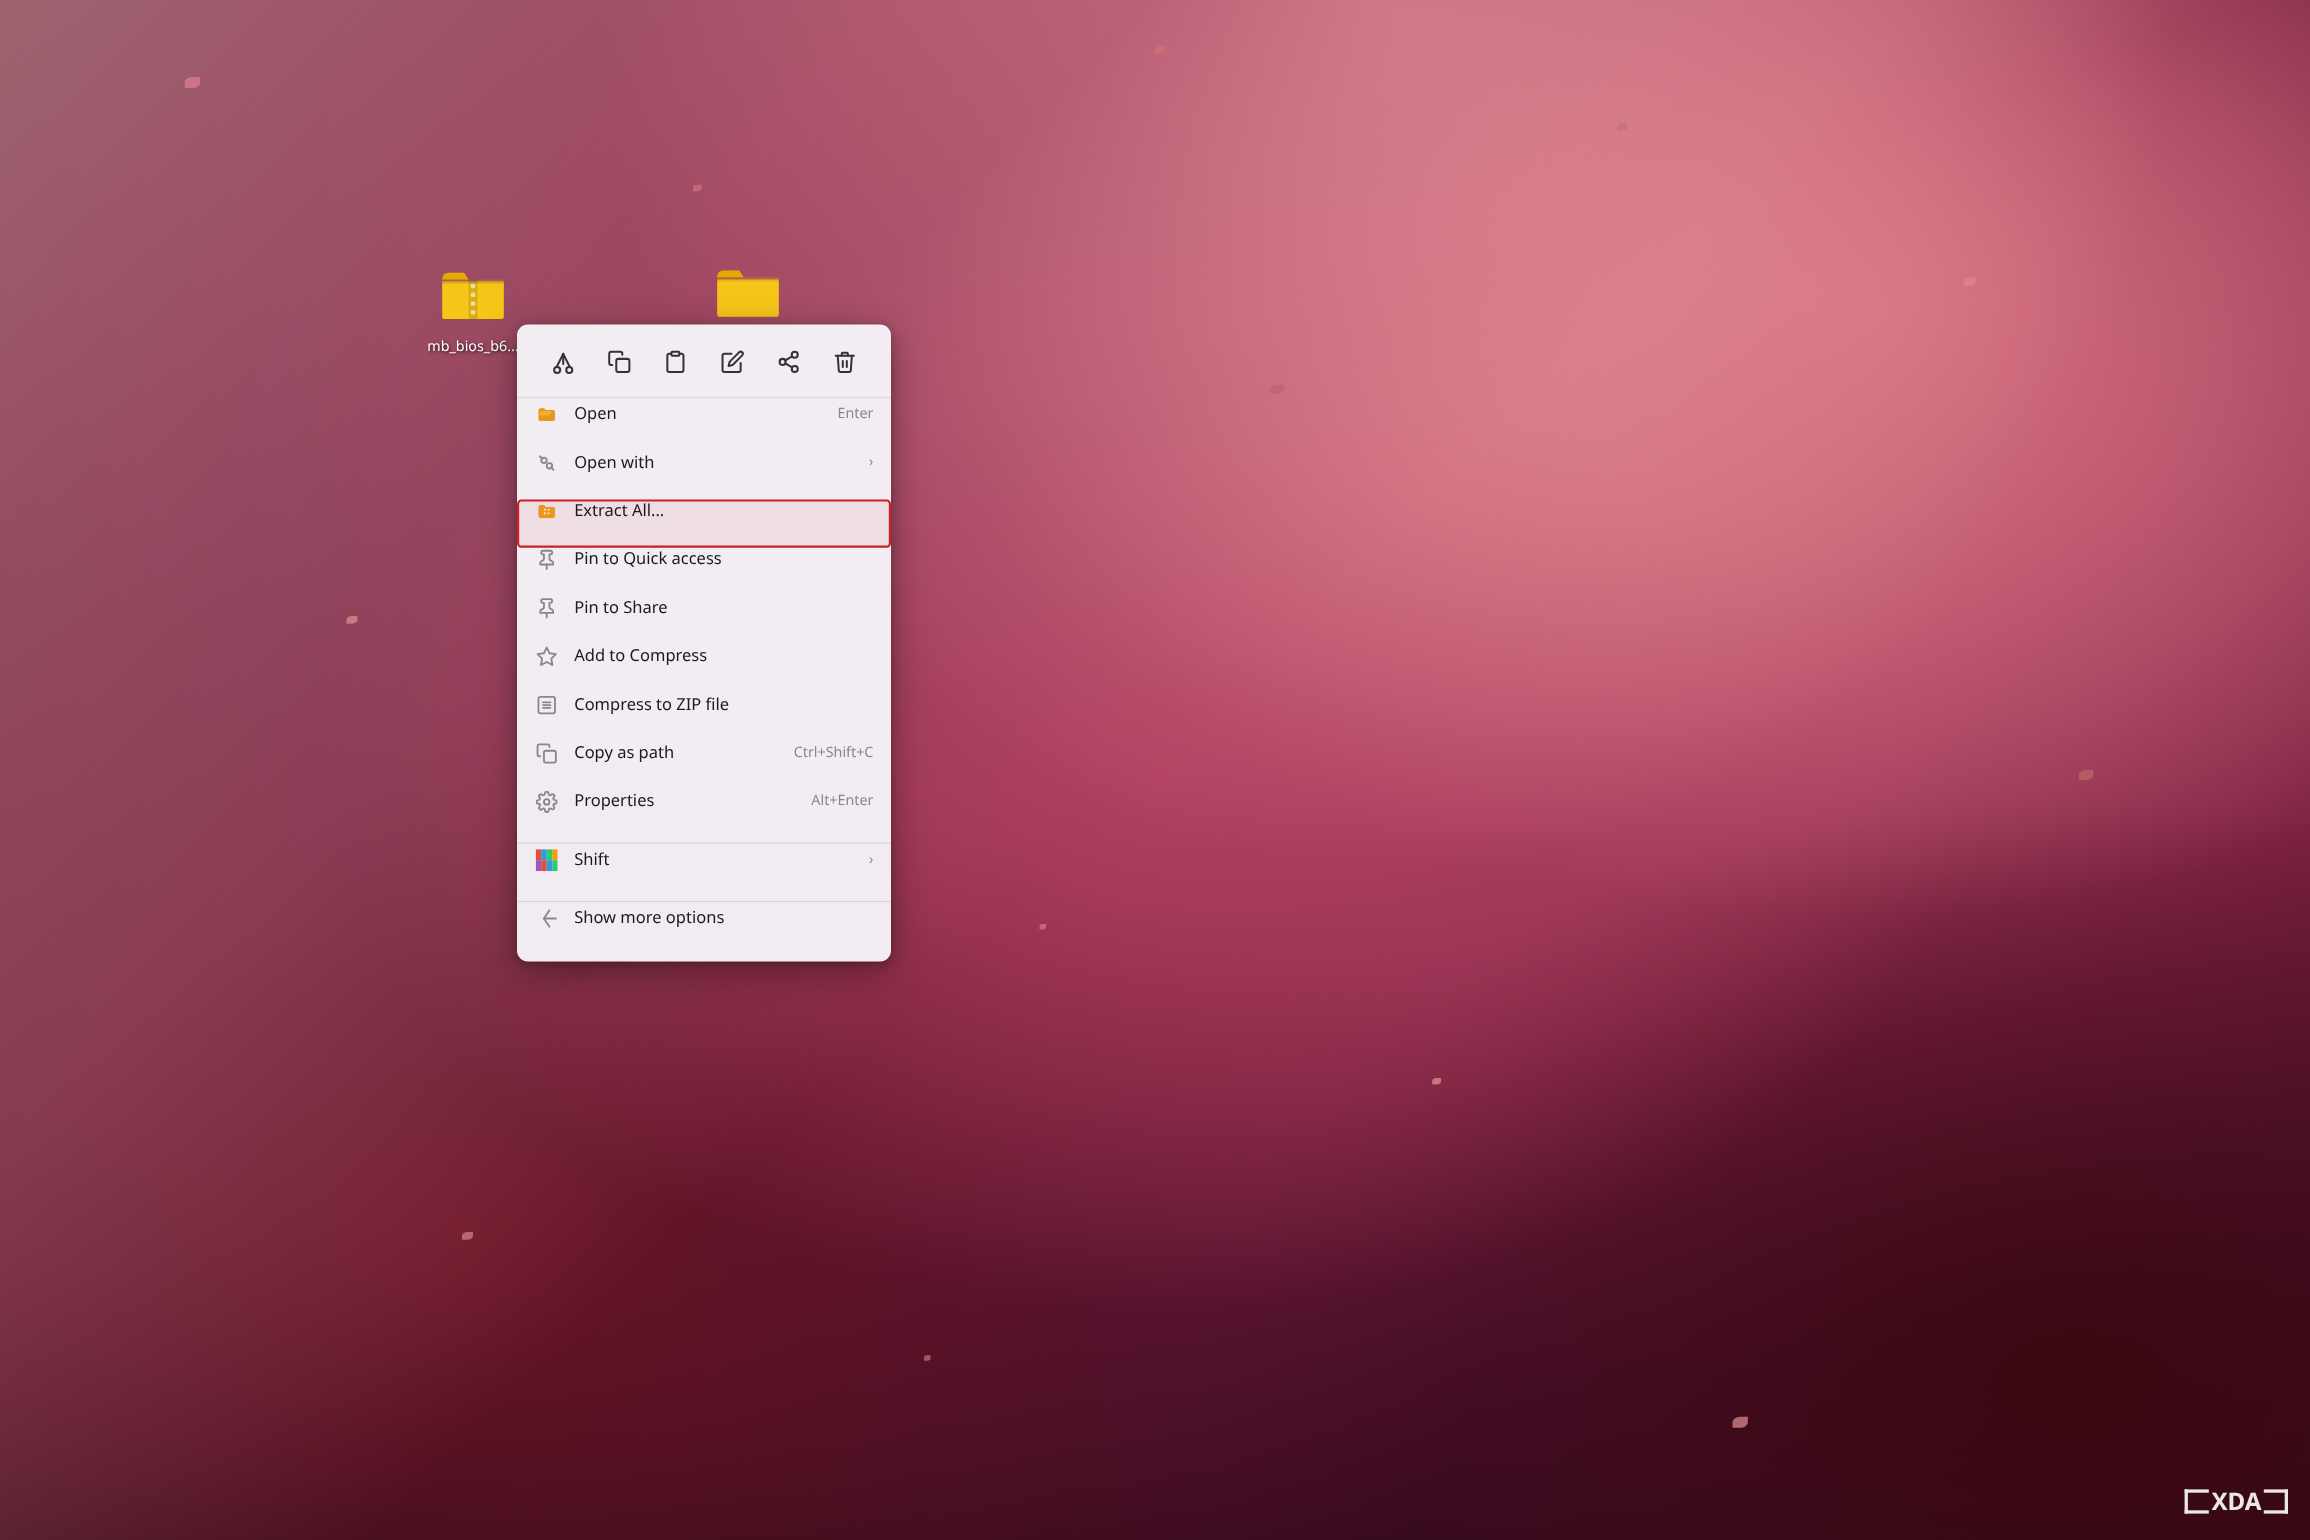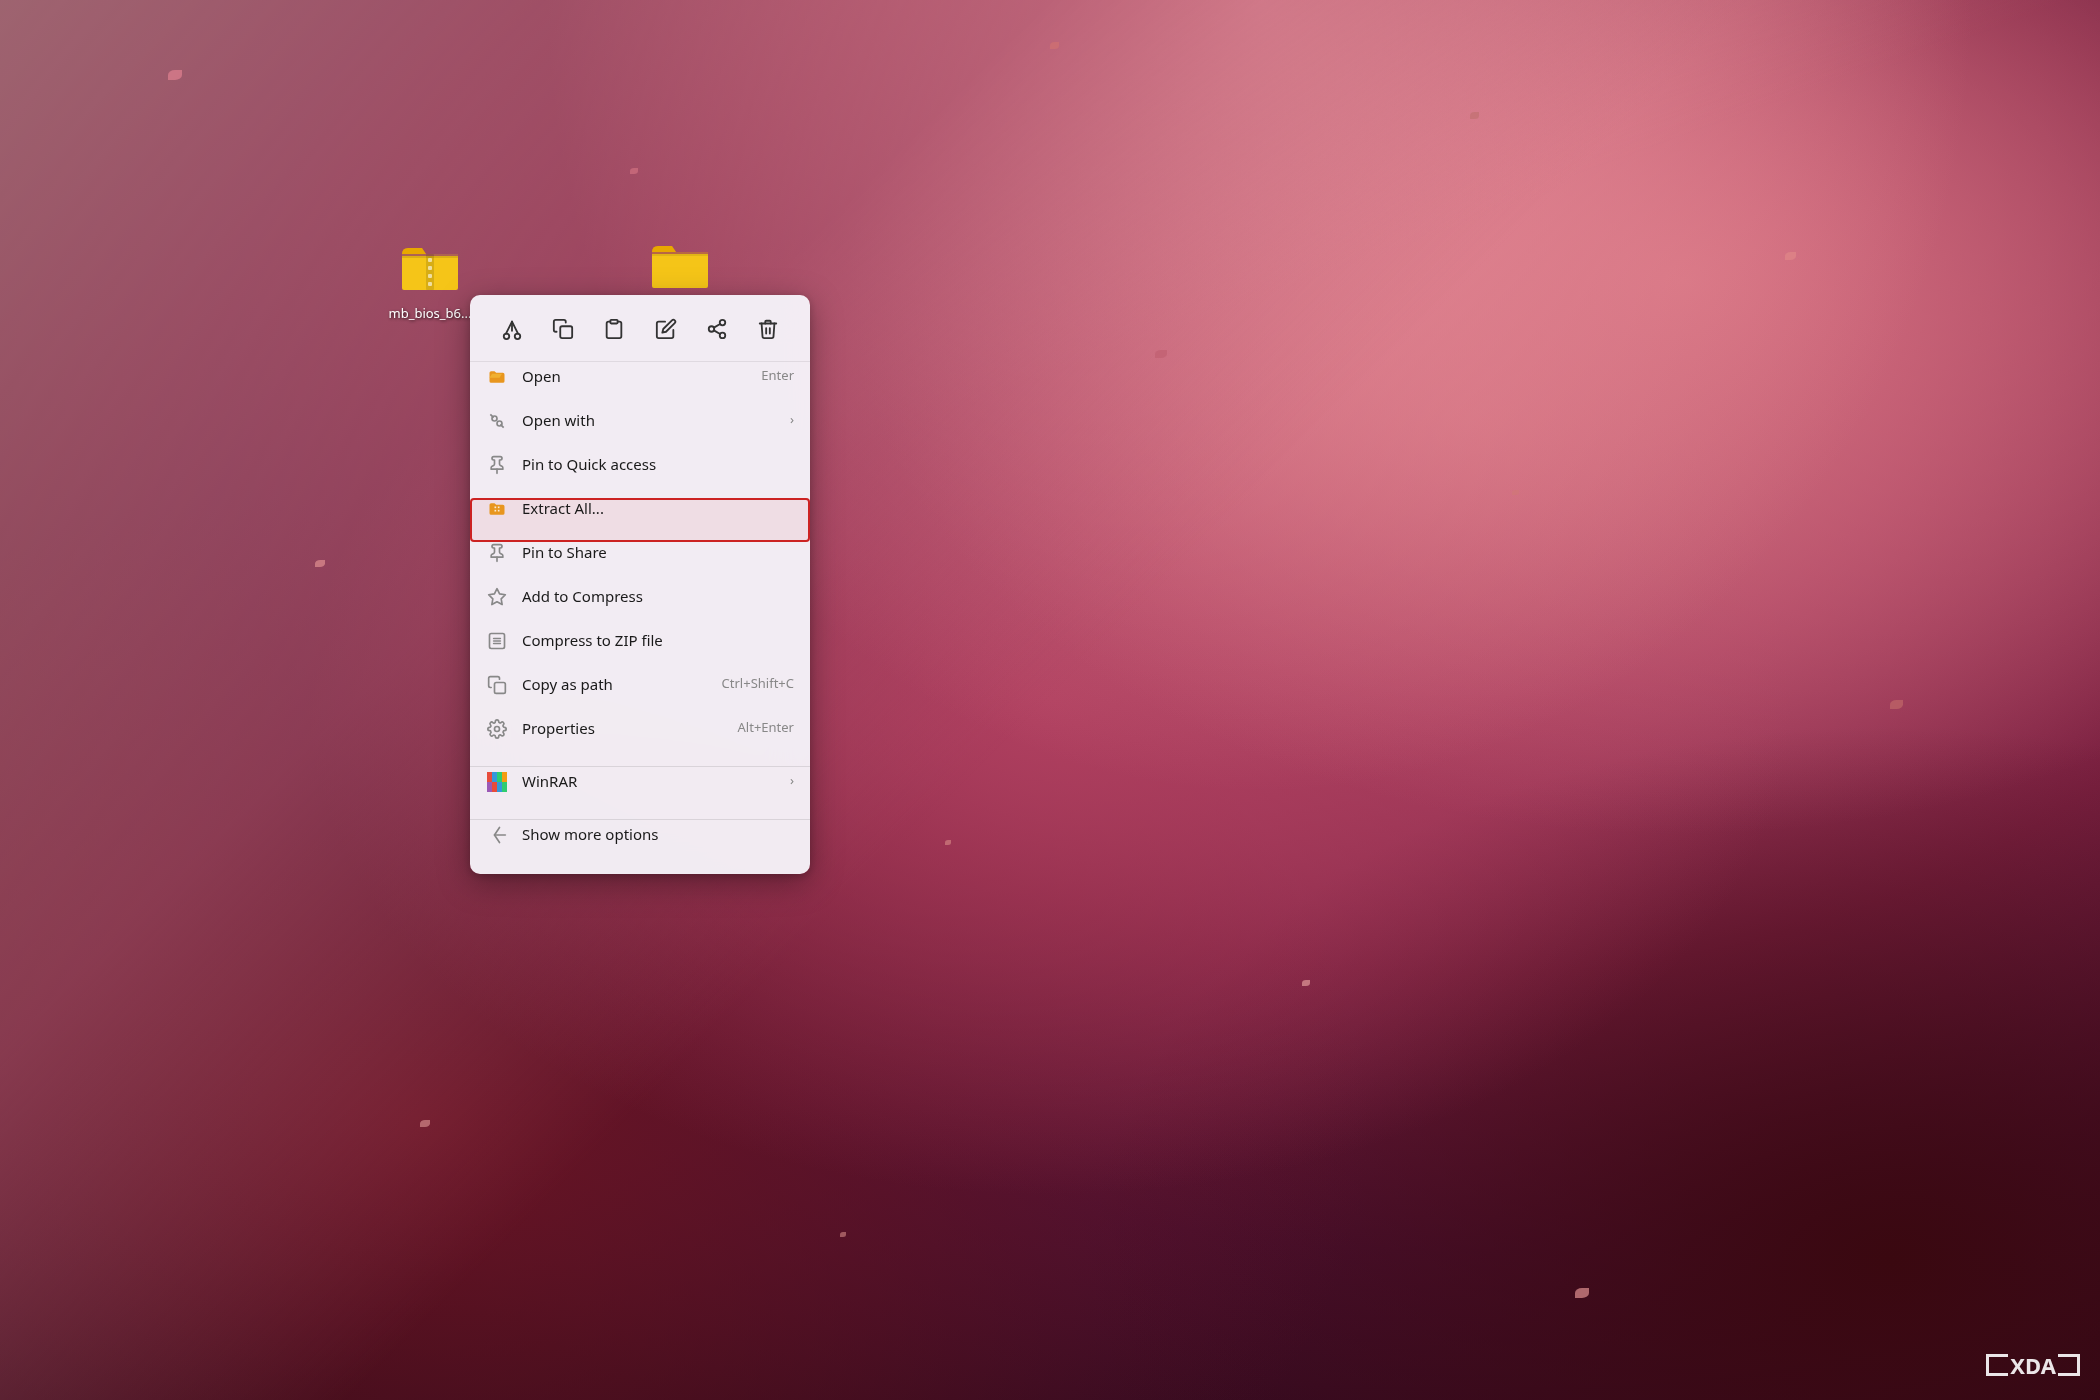--- a/index.html
+++ b/index.html
@@ -337,41 +337,41 @@
         <circle cx="15" cy="15" r="3" fill="none" stroke="#888" stroke-width="2"></circle>
         <line x1="4" y1="4" x2="8" y2="8" stroke="#888" stroke-width="2"></line>
         <line x1="16" y1="16" x2="20" y2="20" stroke="#888" stroke-width="2"></line>
       </svg>
     </div>
     <span class="menu-item-label">Open with</span>
     <span class="menu-item-arrow">›</span>
   </div>
 
 
-  <div class="context-menu-item">
-    <div class="menu-item-icon">
-      <svg width="20" height="20" viewBox="0 0 24 24" fill="none" stroke="#888" stroke-width="2" stroke-linecap="round" stroke-linejoin="round">
-        <line x1="12" y1="17" x2="12" y2="22"></line>
-          <path d="M5 17h14v-1.76a2 2 0 00-1.11-1.79l-1.78-.9A2 2 0 0115 10.76V6h1a2 2 0 000-4H8a2 2 0 000 4h1v4.76a2 2 0 01-1.11 1.79l-1.78.9A2 2 0 005 15.24V17z"></path>
-      </svg>
-    </div>
-    <span class="menu-item-label">Pin to Quick access</span>
-  </div>
-
   <div class="context-menu-item highlighted">
     <div class="menu-item-icon">
       <svg width="20" height="20" viewBox="0 0 24 24">
         <path d="M3 7a2 2 0 012-2h4l2 2h8a2 2 0 012 2v8a2 2 0 01-2 2H5a2 2 0 01-2-2z" fill="#e8961e"></path>
         <rect x="9" y="9" width="2" height="2" fill="white" opacity="0.8"></rect>
         <rect x="13" y="9" width="2" height="2" fill="white" opacity="0.8"></rect>
         <rect x="9" y="13" width="2" height="2" fill="white" opacity="0.8"></rect>
         <rect x="13" y="13" width="2" height="2" fill="white" opacity="0.8"></rect>
       </svg>
     </div>
     <span class="menu-item-label">Extract All...</span>
+  </div>
+
+  <div class="context-menu-item">
+    <div class="menu-item-icon">
+      <svg width="20" height="20" viewBox="0 0 24 24" fill="none" stroke="#888" stroke-width="2" stroke-linecap="round" stroke-linejoin="round">
+        <line x1="12" y1="17" x2="12" y2="22"></line>
+          <path d="M5 17h14v-1.76a2 2 0 00-1.11-1.79l-1.78-.9A2 2 0 0115 10.76V6h1a2 2 0 000-4H8a2 2 0 000 4h1v4.76a2 2 0 01-1.11 1.79l-1.78.9A2 2 0 005 15.24V17z"></path>
+      </svg>
+    </div>
+    <span class="menu-item-label">Pin to Quick access</span>
   </div>
 
   <div class="context-menu-item">
     <div class="menu-item-icon">
       <svg width="20" height="20" viewBox="0 0 24 24" fill="none" stroke="#888" stroke-width="2" stroke-linecap="round" stroke-linejoin="round">
         <line x1="12" y1="17" x2="12" y2="22"></line>
           <path d="M5 17h14v-1.76a2 2 0 00-1.11-1.79l-1.78-.9A2 2 0 0115 10.76V6h1a2 2 0 000-4H8a2 2 0 000 4h1v4.76a2 2 0 01-1.11 1.79l-1.78.9A2 2 0 005 15.24V17z"></path>
       </svg>
     </div>
     <span class="menu-item-label">Pin to Share</span>
@@ -429,21 +429,21 @@
         <rect x="0" y="0" width="5" height="10" fill="#e74c3c"></rect>
         <rect x="5" y="0" width="5" height="10" fill="#3498db"></rect>
         <rect x="10" y="0" width="5" height="10" fill="#2ecc71"></rect>
         <rect x="15" y="0" width="5" height="10" fill="#f39c12"></rect>
         <rect x="0" y="10" width="5" height="10" fill="#9b59b6"></rect>
         <rect x="5" y="10" width="5" height="10" fill="#e74c3c"></rect>
         <rect x="10" y="10" width="5" height="10" fill="#3498db"></rect>
         <rect x="15" y="10" width="5" height="10" fill="#2ecc71"></rect>
       </svg>
     </div>
-    <span class="menu-item-label">WinRAR</span>
+    <span class="menu-item-label">Shift</span>
     <span class="menu-item-arrow">›</span>
   </div>
 
   <div class="menu-separator"></div>
 
   <div class="context-menu-item">
     <div class="menu-item-icon">
       <svg width="20" height="20" viewBox="0 0 24 24" fill="none" stroke="#888" stroke-width="2" stroke-linecap="round" stroke-linejoin="round">
         <polyline points="15 3 9 12 15 21"></polyline>
           <line x1="22" y1="12" x2="9" y2="12"></line>

